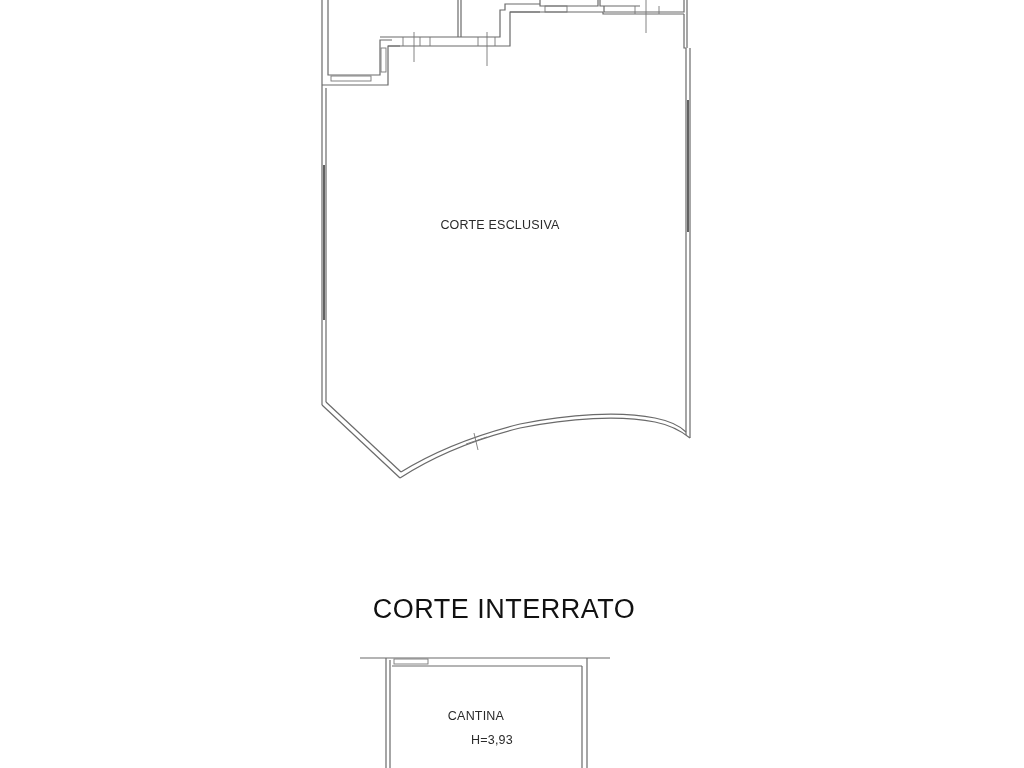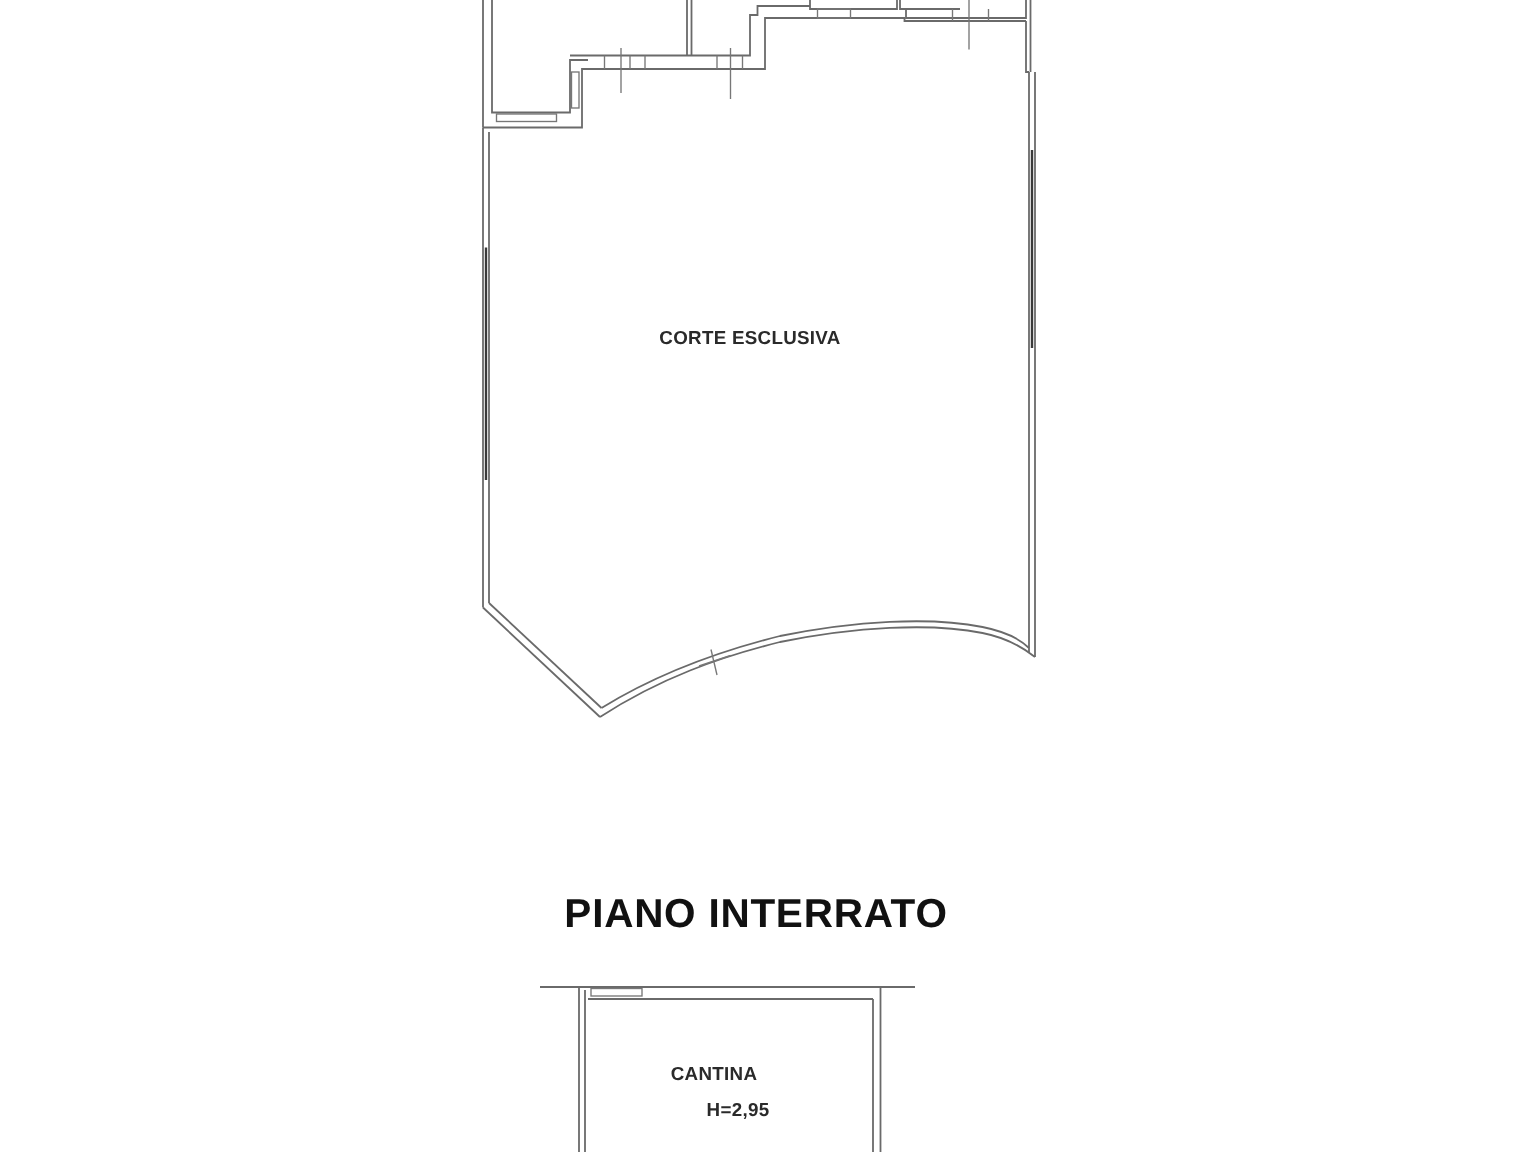--- a/index.html
+++ b/index.html
@@ -1,21 +1,21 @@
 <!DOCTYPE html>
 <html><head>
   <meta charset="utf-8">
   <style>
     html, body { margin: 0; padding: 0; background: #ffffff; }
     body { width: 1024px; height: 768px; position: relative; overflow: hidden; font-family: "Liberation Sans", sans-serif; }
     #plan { position: absolute; left: 0; top: 0; width: 1024px; height: 768px; }
     .wall { fill: none; stroke: #6a6a6a; stroke-width: 1.2; }
     .wall-dark { fill: none; stroke: #3a3a3a; stroke-width: 1.6; }
     .thin { fill: none; stroke: #777; stroke-width: 0.9; }
-    .label { position: absolute; color: #2a2a2a; white-space: nowrap; font-weight: bold; }
+    .label { position: absolute; color: #2a2a2a; white-space: nowrap; }
     .room-label { font-size: 12.5px; letter-spacing: 0.2px; }
     .floor-title { font-size: 27px; color: #111; letter-spacing: 0.5px; }
     .centered { transform: translateX(-50%); text-align: center; }
   </style>
 </head>
 <body>
 
 <svg id="plan" viewBox="0 0 1024 768" xmlns="http://www.w3.org/2000/svg">
 
   <g>
@@ -81,17 +81,17 @@
     <line class="wall" x1="390" y1="660" x2="390" y2="768"></line>
     <line class="wall" x1="392" y1="666" x2="582" y2="666"></line>
     <line class="wall" x1="582" y1="666" x2="582" y2="768"></line>
     <line class="wall" x1="587" y1="658" x2="587" y2="768"></line>
     <rect class="thin" x="394" y="659" width="34" height="5"></rect>
   </g>
 </svg>
 
 <div class="label room-label centered" style="left:500px; top:218px;">CORTE ESCLUSIVA</div>
 
-<div class="label floor-title centered" style="left:504px; top:594px;">PIANO INTERRATO</div>
+<div class="label floor-title centered" style="left:504px; top:594px;">CORTE INTERRATO</div>
 
 <div class="label room-label centered" style="left:476px; top:709px;">CANTINA</div>
 
-<div class="label room-label centered" style="left:492px; top:733px;">H=2,95</div>
+<div class="label room-label centered" style="left:492px; top:733px;">H=3,93</div>
 
 </body></html>

